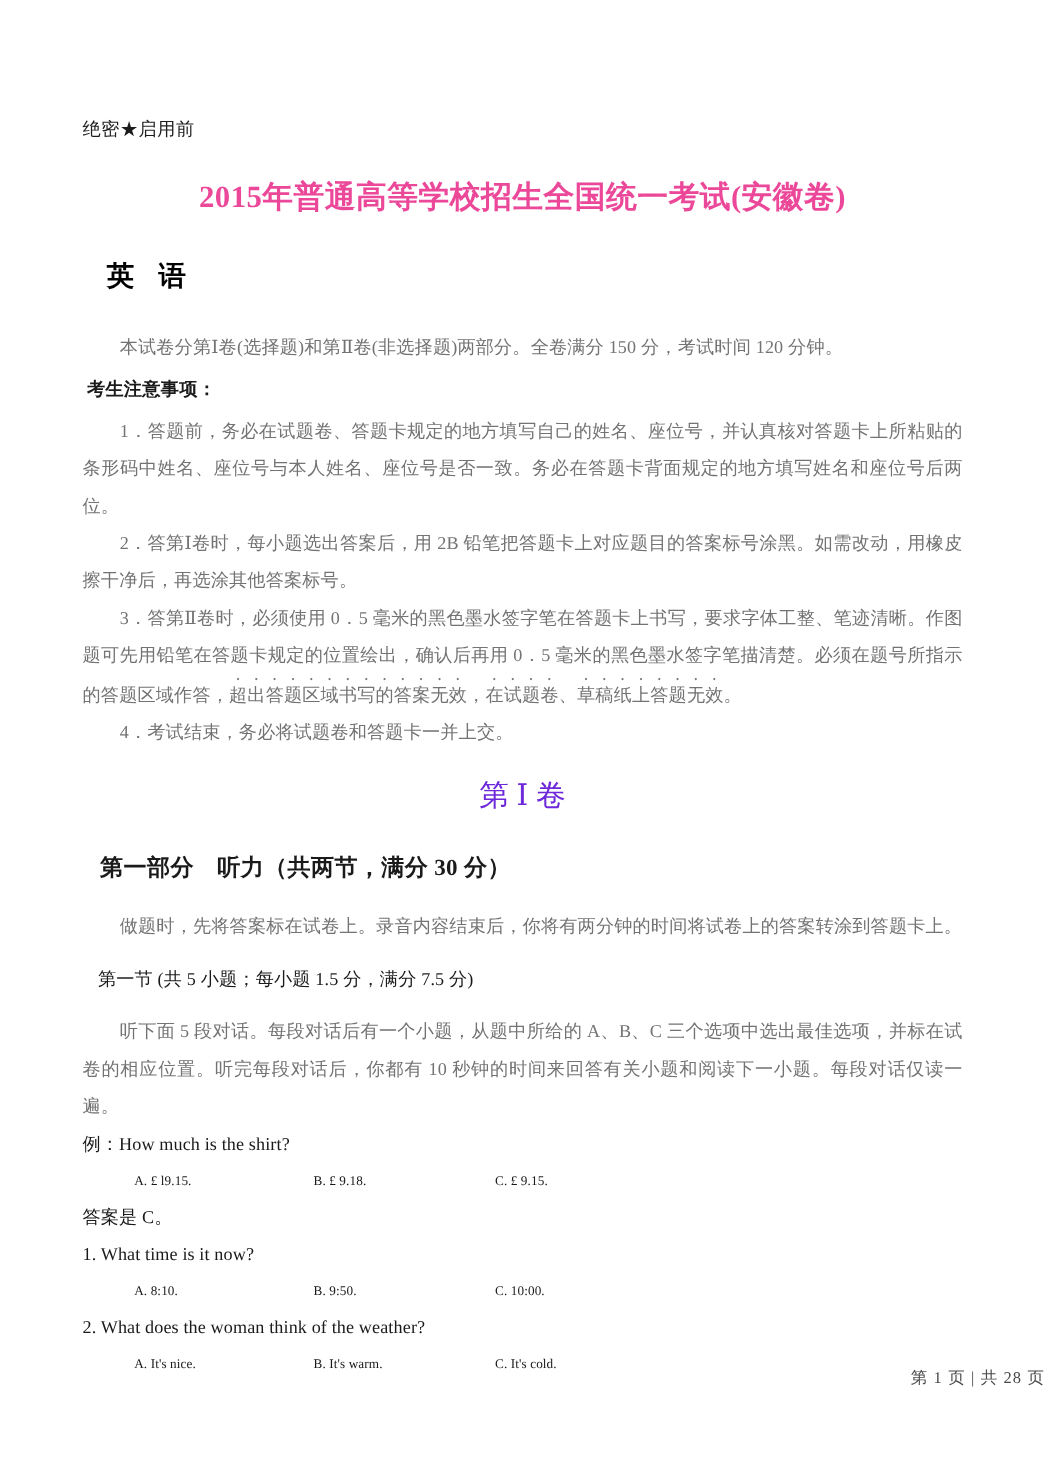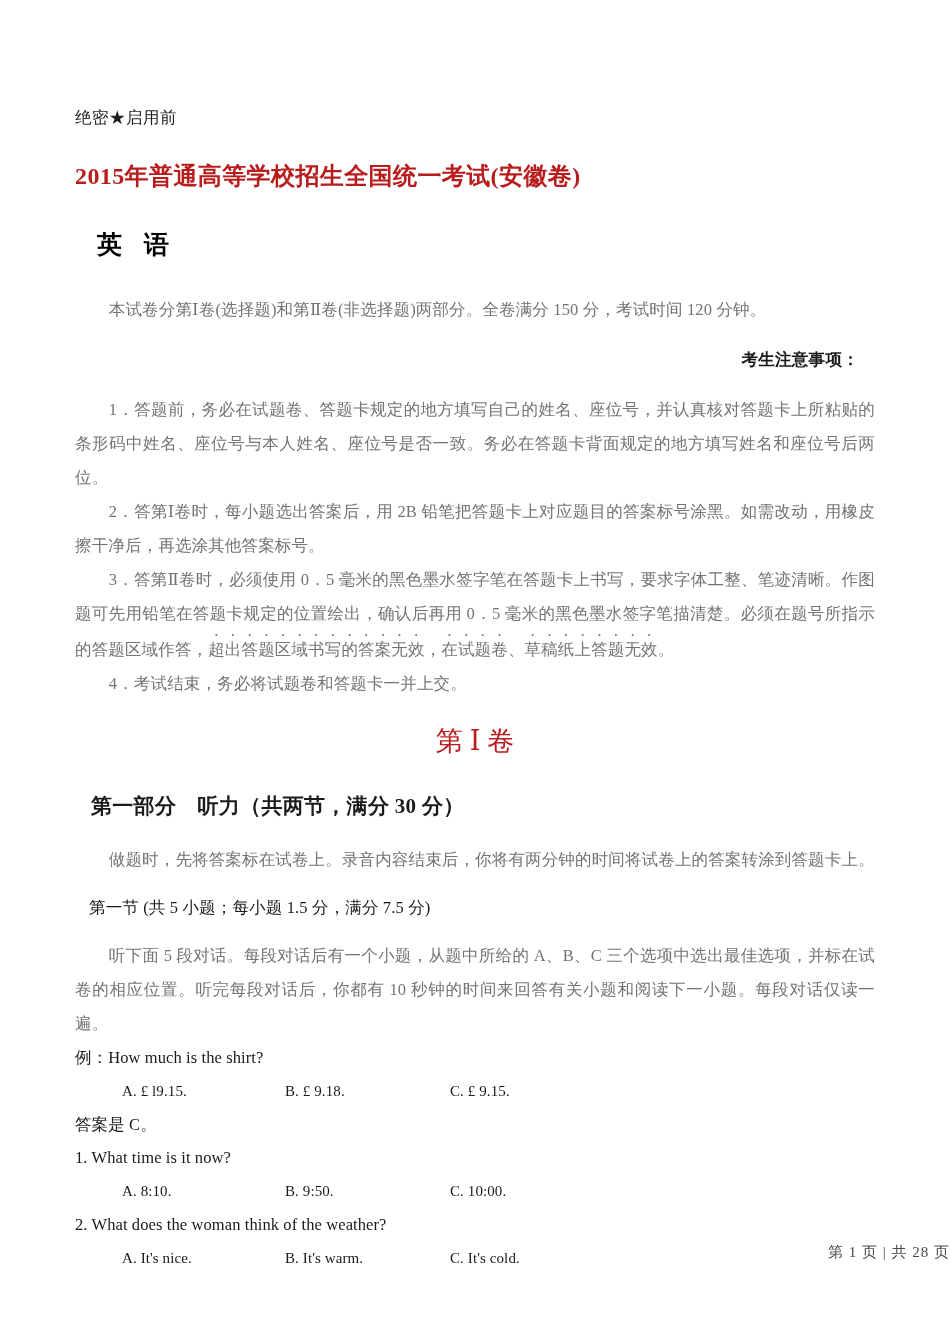--- a/index.html
+++ b/index.html
@@ -37,25 +37,26 @@
   .topline {
     font-size: 16.5px;
     line-height: 1.2;
     letter-spacing: 0.5px;
     color: #1c1c1c;
     margin: 0 0 32px 0;
   }
 
   
   .doc-title {
-    font-size: 24px;
+    text-align: center;
+    font-size: 28px;
     font-weight: bold;
     letter-spacing: 0.4px;
     margin: 0 0 36px 0;
-    color: #b91c1c;
+    color: #ec4899;
   }
   .subject-title {
     font-size: 25px;
     font-weight: bold;
     letter-spacing: 22px;
     text-indent: 22px;
     margin: 0 0 32px 0;
     color: #000;
   }
 
@@ -67,41 +68,40 @@
     text-align: justify;
     text-justify: inter-ideograph;
     letter-spacing: 0.15px;
     color: #737373;
   }
   p.indent { text-indent: 2.05em; }
   p.bold-label {
     font-size: 16.5px;
     font-weight: bold;
     line-height: 2.06;
-    margin: 16px;
+    margin: 4px;
     letter-spacing: 0.3px;
-    text-align: right;
   }
 
   
   .dotted {
     text-emphasis: dot;
     -webkit-text-emphasis: dot;
     text-emphasis-position: over right;
     -webkit-text-emphasis-position: over right;
   }
 
   
   .juan-head {
     text-align: center;
     font-size: 27px;
     letter-spacing: 7px;
     text-indent: 7px;
     margin: 22px 0 26px 0;
-    color: #b91c1c;
+    color: #6d28d9;
     font-family: "Liberation Serif", "DejaVu Serif", serif;
   }
 
   
   .sec-head {
     font-size: 21px;
     font-weight: bold;
     margin: 16px;
     line-height: 2.0;
     letter-spacing: 0.3px;
@@ -118,21 +118,21 @@
   
   .q-stem {
     font-size: 16.5px;
     line-height: 2.0;
     margin: 0;
     letter-spacing: 0.1px;
   }
   .q-options {
     position: relative;
     height: 34px;
-    font-size: 15px;
+    font-size: 12px;
     line-height: 34px;
   }
   .q-options .opt {
     position: absolute;
     white-space: nowrap;
     letter-spacing: 0.1px;
   }
   .opt-a { left: 47px; }
   .opt-b { left: 210px; }
   .opt-c { left: 375px; }

